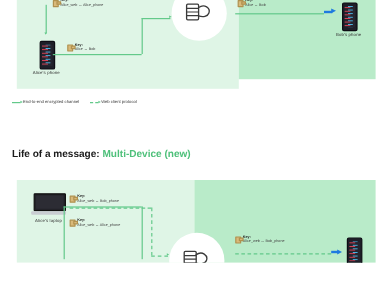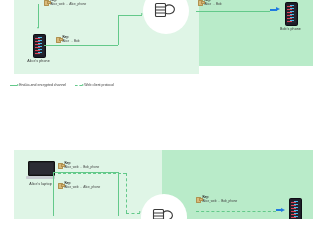--- a/index.html
+++ b/index.html
@@ -159,20 +159,24 @@
     <div class="item">
       <span class="sw-solid"></span>
       <span class="ltxt">End-to-end encrypted channel</span>
     </div>
     <div class="item">
       <span class="sw-dash"></span>
       <span class="ltxt">Web client protocol</span>
     </div>
   </div>
 
+  <div class="heading" style="left:10px;top:123px;">
+    <span>Life of a message:</span>
+    <em>Multi-Device (new)</em>
+  </div>
 
   <div class="panel panel-light" style="left:14px;top:150px;width:148px;height:69px;"></div>
   <div class="panel panel-dark" style="left:162px;top:150px;width:151px;height:69px;"></div>
 
   <div class="laptop" style="left:28px;top:161px;width:25px;height:18px;">
     <div class="lid"></div>
     <div class="base"></div>
   </div>
   <div class="node-label" style="left:19px;top:182px;width:43px;">Alice's laptop</div>
 

